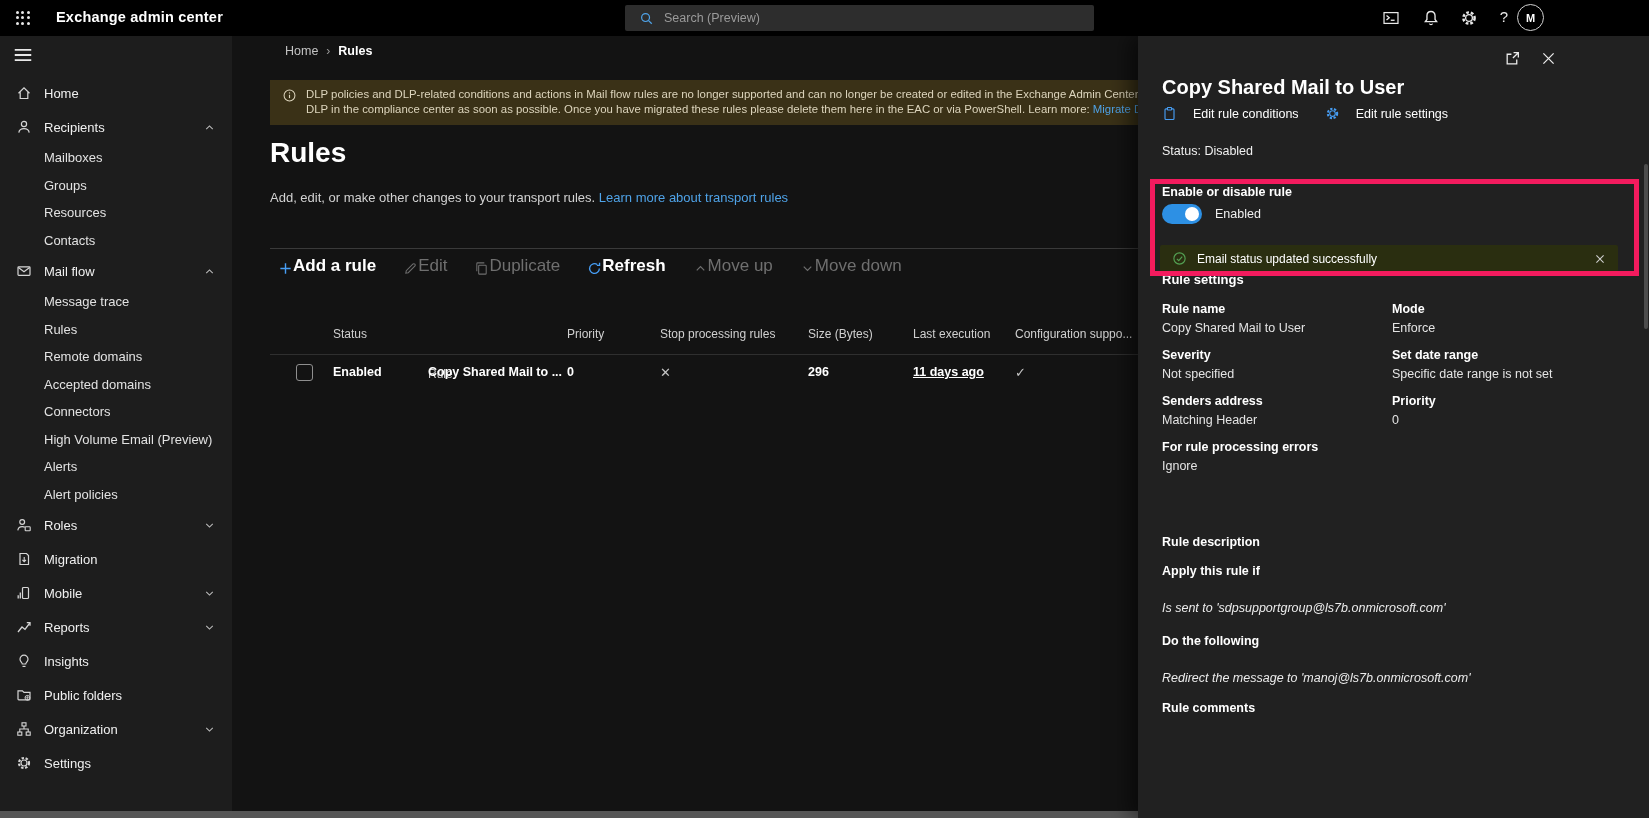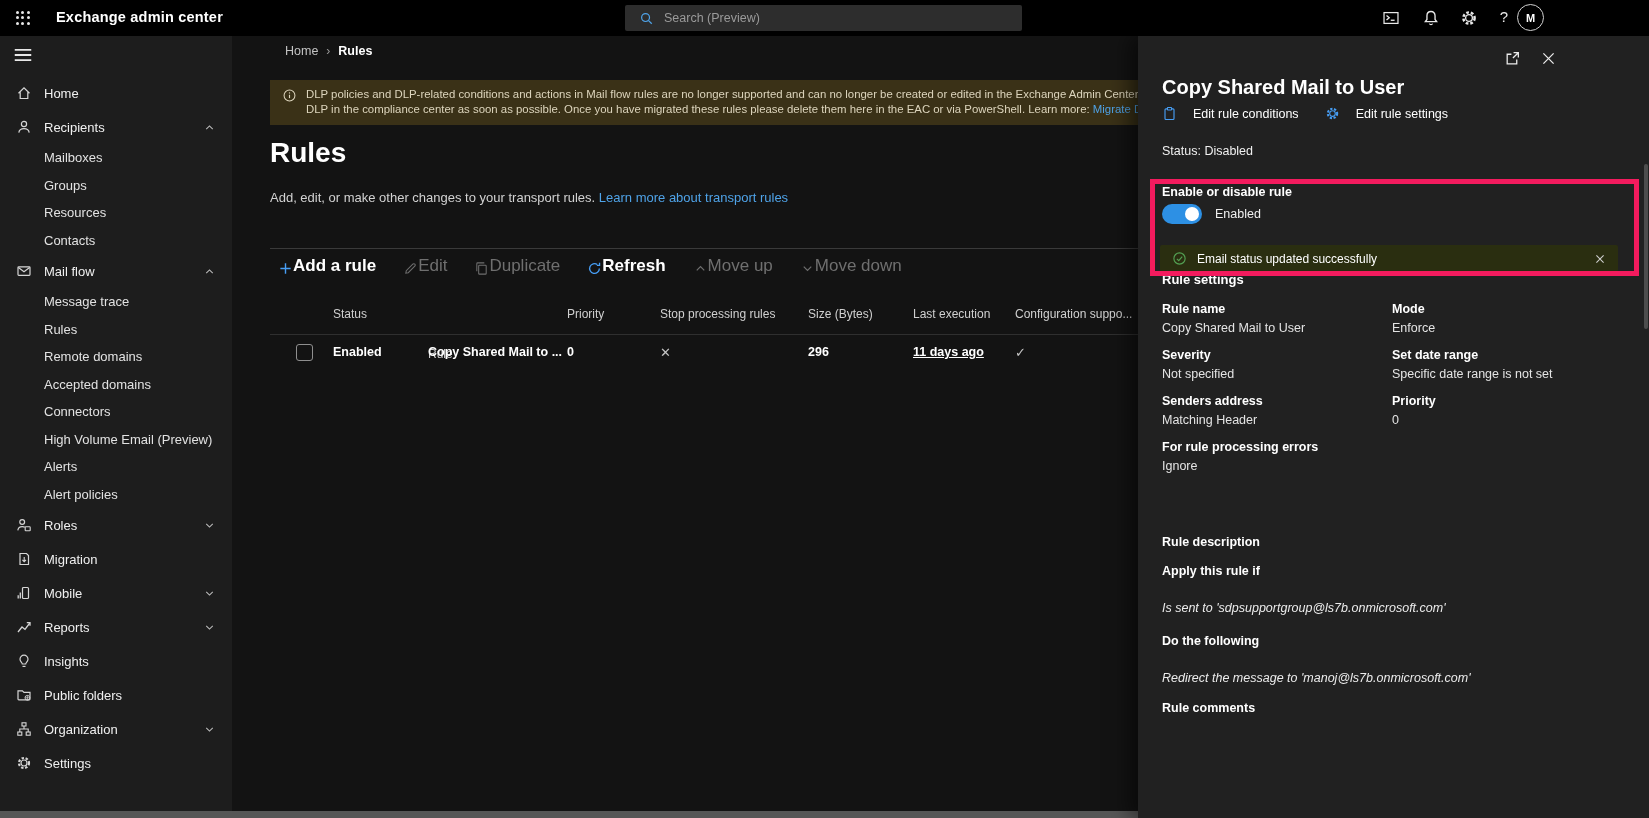--- a/index.html
+++ b/index.html
@@ -5,21 +5,21 @@
   * { margin:0; padding:0; box-sizing:border-box; }
   html,body { background:#000; }
   body { font-family:"Liberation Sans", sans-serif; }
   #stage { position:relative; width:1649px; height:818px; background:#131313; overflow:hidden; }
 
   
   #topbar { position:absolute; left:0; top:0; width:1649px; height:36px; background:#000; z-index:40; }
   #waffle { position:absolute; left:10px; top:5px; width:26px; height:26px; display:grid; grid-template-columns:repeat(3,1fr); place-items:center; padding:5px; cursor:pointer; }
   #waffle i { width:3px; height:3px; border-radius:50%; background:#e8e8e8; }
   #app-title { position:absolute; left:56px; top:9px; font-size:14.5px; font-weight:700; color:#fff; letter-spacing:.2px; }
-  #searchbox { position:absolute; left:625px; top:5px; width:397px; height:26px; background:#2d2d2d; border-radius:2px; display:flex; align-items:center; padding-left:14px; gap:10px; }
+  #searchbox { position:absolute; left:625px; top:5px; width:469px; height:26px; background:#2d2d2d; border-radius:2px; display:flex; align-items:center; padding-left:14px; gap:10px; }
   #searchbox svg { width:15px; height:15px; color:#4fa3e8; }
   #searchbox input { background:transparent; border:0; outline:0; color:#c8c8c8; font-size:12.5px; width:320px; font-family:inherit; }
   #searchbox input::placeholder { color:#9a9a9a; }
   .tb-ico { position:absolute; top:9px; width:18px; height:18px; color:#e8e8e8; cursor:pointer; }
   .tb-ico svg { width:100%; height:100%; }
   #ico-help { font-size:15px; color:#e8e8e8; top:8px; width:14px; text-align:center; }
   #avatar { position:absolute; left:1517px; top:4px; width:27px; height:27px; border:1.6px solid #d0d0d0; border-radius:50%; color:#fff; font-size:11px; font-weight:700; display:flex; align-items:center; justify-content:center; cursor:pointer; }
 
   
   #sidebar { position:absolute; left:0; top:36px; width:232px; height:782px; background:#1d1d1d; z-index:10; }
@@ -49,21 +49,21 @@
   #toolbar-divider { position:absolute; left:270px; top:248px; width:868px; height:1px; background:#3a3a3a; z-index:2; }
   #toolbar { position:absolute; left:278px; top:252px; height:28px; display:flex; align-items:center; gap:27px; z-index:2; }
   .tbtn { display:flex; align-items:flex-end; font-size:17px; cursor:pointer; }
   .tbtn .tico { width:15px; height:15px; }
   .tbtn .tico svg { width:15px; height:15px; display:block; }
   .tbtn.on .tico { color:#479ef5; }
   .tbtn.on .tlabel { color:#fff; font-weight:700; }
   .tbtn.off { cursor:default; }
   .tbtn.off .tico, .tbtn.off .tlabel { color:#6f6f6f; }
 
-  #table { position:absolute; left:270px; top:292px; width:868px; height:90px; overflow:hidden; z-index:2; }
+  #table { position:absolute; left:270px; top:312px; width:868px; height:90px; overflow:hidden; z-index:2; }
   .thead-row { position:absolute; top:15px; left:0; width:905px; height:22px; }
   .th { position:absolute; top:0; font-size:12px; color:#d0d0d0; white-space:nowrap; }
   #table-divider { position:absolute; top:42px; left:0; width:868px; height:1px; background:#2f2f2f; }
   .tbody-row { position:absolute; top:44px; left:0; width:905px; height:35px; cursor:pointer; }
   .td { position:absolute; top:9px; font-size:12.5px; font-weight:700; color:#fff; white-space:nowrap; }
   .td.mark { font-weight:400; color:#c4c4c4; font-size:13px; }
   .row-check { position:absolute; left:26px; top:8px; width:17px; height:17px; border:1px solid #8f8f8f; border-radius:3px; background:transparent; cursor:pointer; }
 
   #bottom-scroll { position:absolute; left:0; bottom:0; width:1138px; height:7px; background:#565656; z-index:15; }
 

